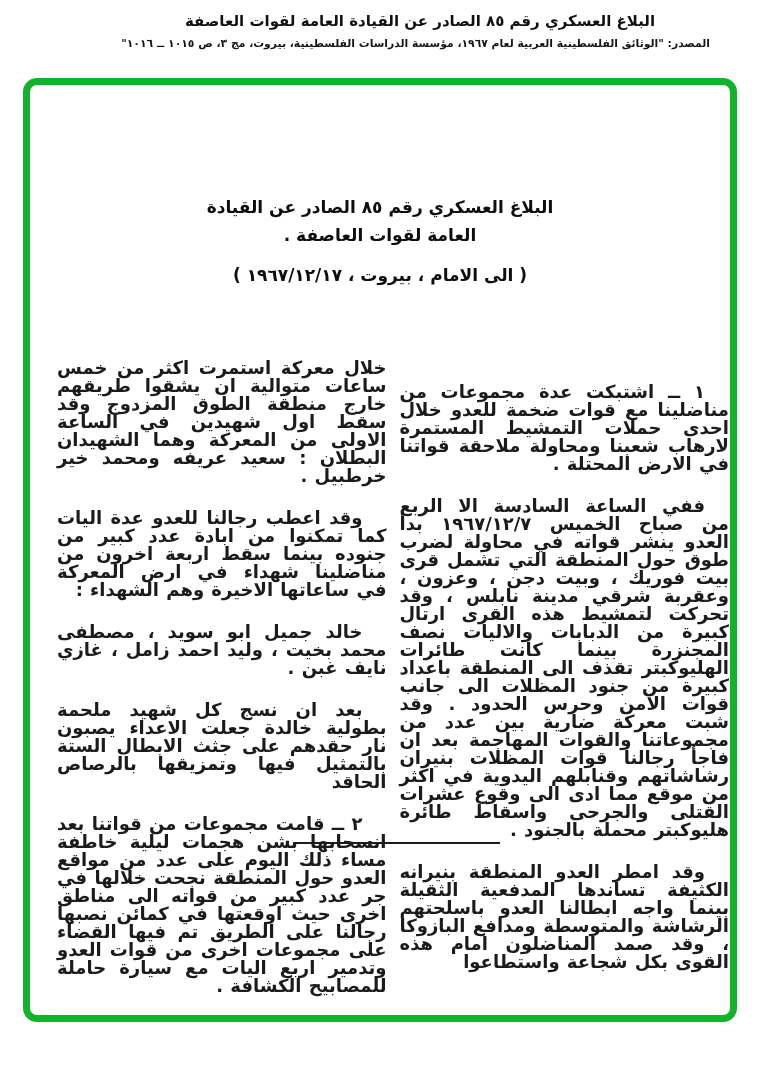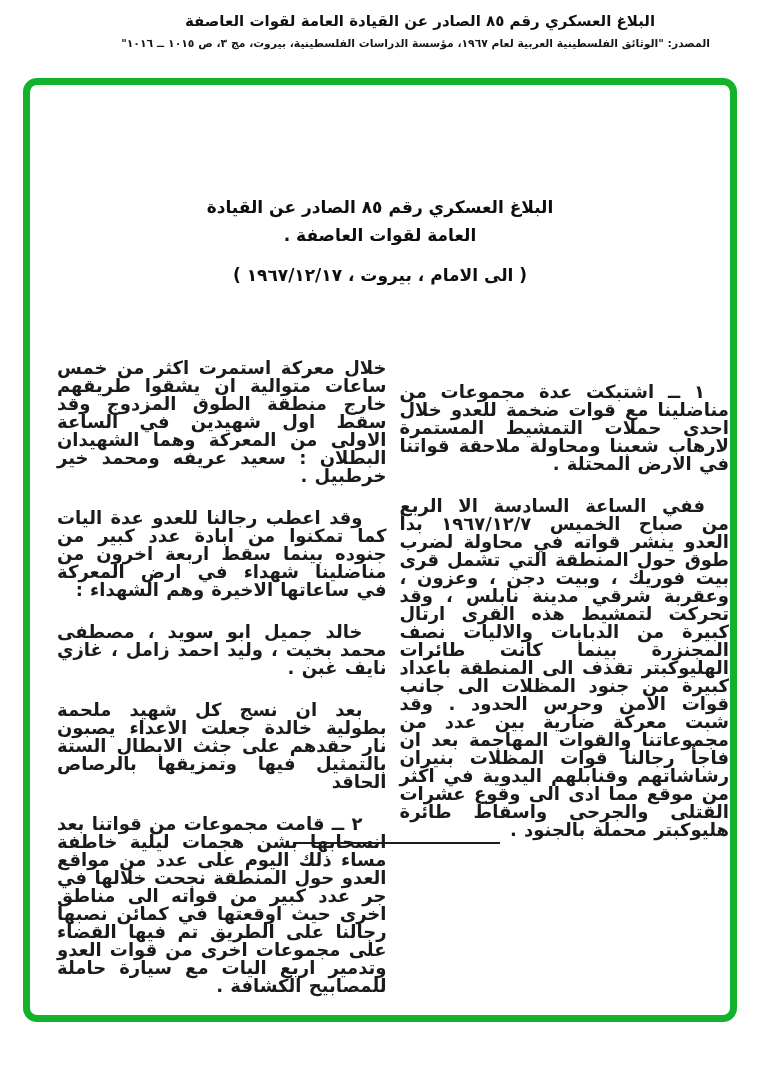--- a/index.html
+++ b/index.html
@@ -103,20 +103,21 @@
     <div class="title-line">البلاغ العسكري رقم ٨٥ الصادر عن القيادة</div>
     <div class="title-line">العامة لقوات العاصفة .</div>
     <div class="document-dateline">( الى الامام ، بيروت ، ١٩٦٧/١٢/١٧ )</div>
   </div>
 
   <div class="text-columns">
 
     <div class="column">
       <p class="ind">١ ــ اشتبكت عدة مجموعات من مناضلينا مع قوات ضخمة للعدو خلال احدى حملات التمشيط المستمرة لارهاب شعبنا ومحاولة ملاحقة قواتنا في الارض المحتلة .</p>
       <p class="ind">ففي الساعة السادسة الا الربع من صباح الخميس ١٩٦٧/١٢/٧ بدأ العدو ينشر قواته في محاولة لضرب طوق حول المنطقة التي تشمل قرى بيت فوريك ، وبيت دجن ، وعزون ، وعقربة شرقي مدينة نابلس ، وقد تحركت لتمشيط هذه القرى ارتال كبيرة من الدبابات والاليات نصف المجنزرة بينما كانت طائرات الهليوكبتر تقذف الى المنطقة باعداد كبيرة من جنود المظلات الى جانب قوات الامن وحرس الحدود . وقد شبت معركة ضارية بين عدد من مجموعاتنا والقوات المهاجمة بعد ان فاجأ رجالنا قوات المظلات بنيران رشاشاتهم وقنابلهم اليدوية في اكثر من موقع مما ادى الى وقوع عشرات القتلى والجرحى واسقاط طائرة هليوكبتر محملة بالجنود .</p>
+      <p class="ind">وقد امطر العدو المنطقة بنيرانه الكثيفة تساندها المدفعية الثقيلة بينما واجه ابطالنا العدو باسلحتهم الرشاشة والمتوسطة ومدافع البازوكا ، وقد صمد المناضلون امام هذه القوى بكل شجاعة واستطاعوا</p>
     </div>
 
     <div class="column">
       <p>خلال معركة استمرت اكثر من خمس ساعات متوالية ان يشقوا طريقهم خارج منطقة الطوق المزدوج وقد سقط اول شهيدين في الساعة الاولى من المعركة وهما الشهيدان البطلان : سعيد عريفه ومحمد خير خرطبيل .</p>
       <p class="ind">وقد اعطب رجالنا للعدو عدة اليات كما تمكنوا من ابادة عدد كبير من جنوده بينما سقط اربعة اخرون من مناضلينا شهداء في ارض المعركة في ساعاتها الاخيرة وهم الشهداء :</p>
       <p class="ind">خالد جميل ابو سويد ، مصطفى محمد بخيت ، وليد احمد زامل ، غازي نايف غبن .</p>
       <p class="ind">بعد ان نسج كل شهيد ملحمة بطولية خالدة جعلت الاعداء يصبون نار حقدهم على جثث الابطال الستة بالتمثيل فيها وتمزيقها بالرصاص الحاقد</p>
       <p class="ind">٢ ــ قامت مجموعات من قواتنا بعد انسحابها بشن هجمات ليلية خاطفة مساء ذلك اليوم على عدد من مواقع العدو حول المنطقة نجحت خلالها في جر عدد كبير من قواته الى مناطق اخرى حيث اوقعتها في كمائن نصبها رجالنا على الطريق تم فيها القضاء على مجموعات اخرى من قوات العدو وتدمير اربع اليات مع سيارة حاملة للمصابيح الكشافة .</p>
     </div>
 

